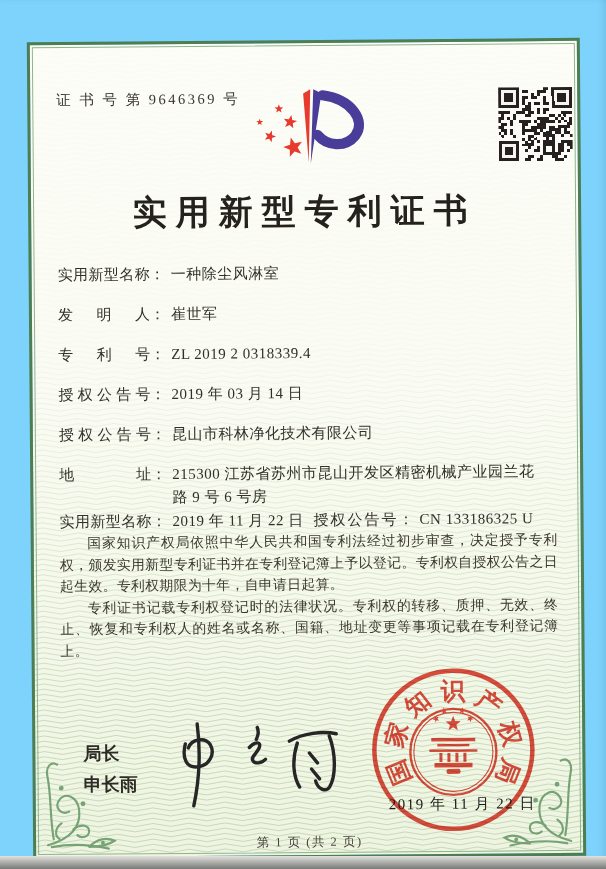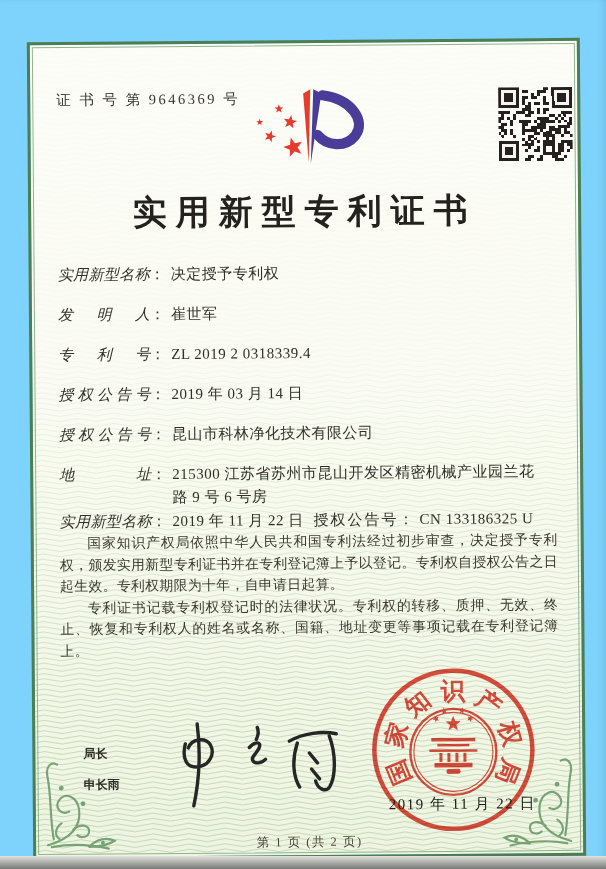--- a/index.html
+++ b/index.html
@@ -18,30 +18,30 @@
   .flourish.left{left:4px;}
   .flourish.right{right:4px;transform:scaleX(-1);}
   .doc-number{position:absolute;left:26px;top:46px;font-size:14.5px;letter-spacing:2.5px;color:#3a3530;}
   .logo{position:absolute;left:212px;top:32px;width:132px;height:114px;}
   .qr{position:absolute;left:468px;top:46px;width:74px;height:74px;}
   .title{position:absolute;left:0;top:146px;width:100%;text-align:center;
          font-size:34px;font-weight:700;letter-spacing:9px;color:#25221e;}
   .fields{position:absolute;left:26px;top:219px;width:500px;font-size:15px;color:#33302b;}
   .frow{line-height:23px;margin-bottom:17px;white-space:nowrap;}
   .frow.wrap{white-space:normal;margin-bottom:1px;}
-  .flabel{display:inline-block;width:92px;text-align:justify;text-align-last:justify;vertical-align:top;font-style:italic;}
+  .flabel{display:inline-block;width:92px;text-align:justify;text-align-last:justify;vertical-align:top;}
   .fcolon{display:inline-block;margin-right:6px;vertical-align:top;}
   .fvalue{letter-spacing:.5px;}
   .fvalue.block{display:inline-block;width:372px;vertical-align:top;}
   .pair1{display:inline-block;width:254px;}
   .flabel2{letter-spacing:2px;}
   .paras{position:absolute;left:26px;top:488px;width:498px;font-size:13.8px;line-height:21.5px;
          color:#3c382f;text-align:justify;letter-spacing:.4px;}
   .paras p{margin:0;text-indent:2em;}
-  .signer{position:absolute;left:48px;top:694px;font-size:12px;line-height:31px;font-weight:600;
+  .signer{position:absolute;left:48px;top:694px;font-size:18px;line-height:31px;font-weight:600;
           color:#2e2b26;font-family:"Liberation Sans","DejaVu Sans",sans-serif;}
   .signature{position:absolute;left:138px;top:660px;width:192px;height:118px;}
   .seal{position:absolute;left:330px;top:620px;width:176px;height:176px;opacity:.9;mix-blend-mode:multiply;}
   .seal-date{position:absolute;left:353px;top:753px;font-size:15px;letter-spacing:1.5px;color:#1d1b18;z-index:5;}
   .footer{position:absolute;left:0;top:791px;width:100%;text-align:center;font-size:12.5px;
           letter-spacing:1.5px;color:#4a453d;}
   svg text.sealchar{font-family:"Liberation Serif","DejaVu Serif",serif;font-weight:700;font-size:24.5px;}
 </style>
 </head>
 <body>
@@ -470,21 +470,21 @@
           <rect x="2" y="20" width="3" height="3"></rect>
           <rect x="16" y="16" width="3" height="3"></rect>
           <rect x="17" y="17" width="1" height="1" fill="#f6f5ef"></rect>
         </g>
       </svg>
 
     <div class="title">实用新型专利证书</div>
 
     <div class="fields">
       <div class="frow">
-        <span class="flabel">实用新型名称</span><span class="fcolon">：</span><span class="fvalue">决定授予专利权</span>
+        <span class="flabel">实用新型名称</span><span class="fcolon">：</span><span class="fvalue">一种除尘风淋室</span>
       </div>
       <div class="frow">
         <span class="flabel">发明人</span><span class="fcolon">：</span><span class="fvalue">崔世军</span>
       </div>
       <div class="frow">
         <span class="flabel">专利号</span><span class="fcolon">：</span><span class="fvalue">ZL 2019 2 0318339.4</span>
       </div>
       <div class="frow">
         <span class="flabel">授权公告号</span><span class="fcolon">：</span><span class="fvalue">2019 年 03 月 14 日</span>
       </div>

